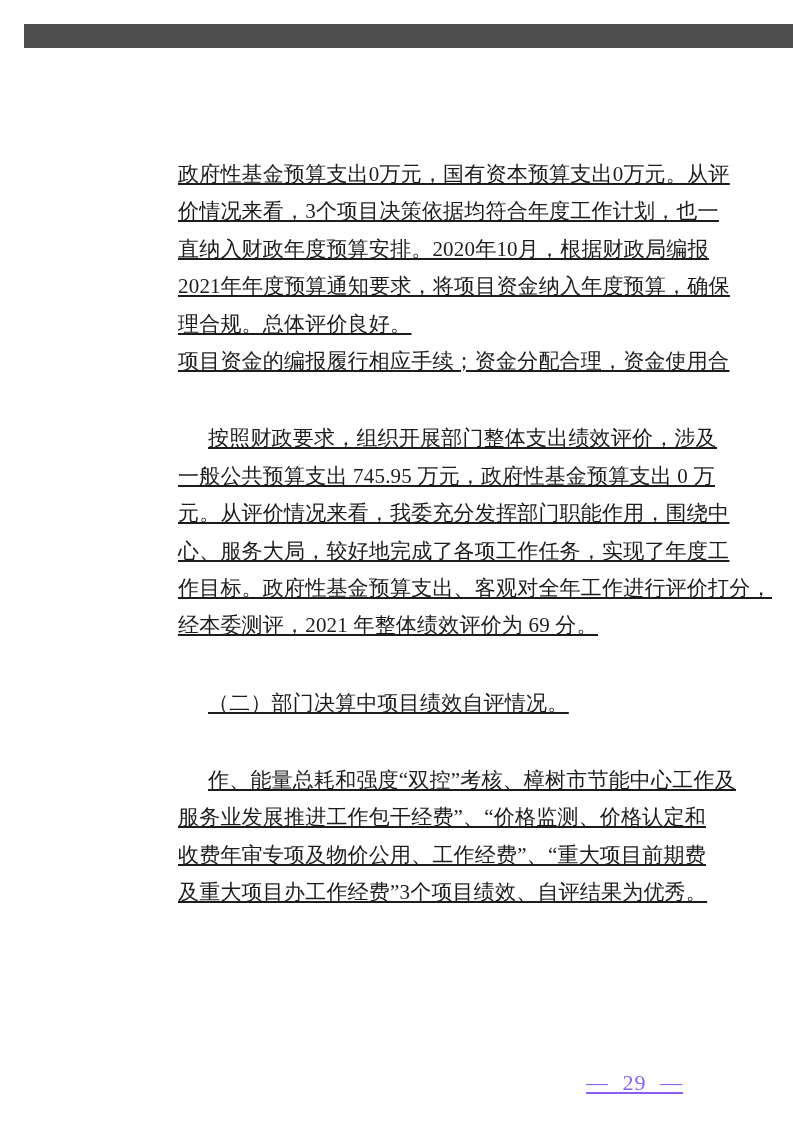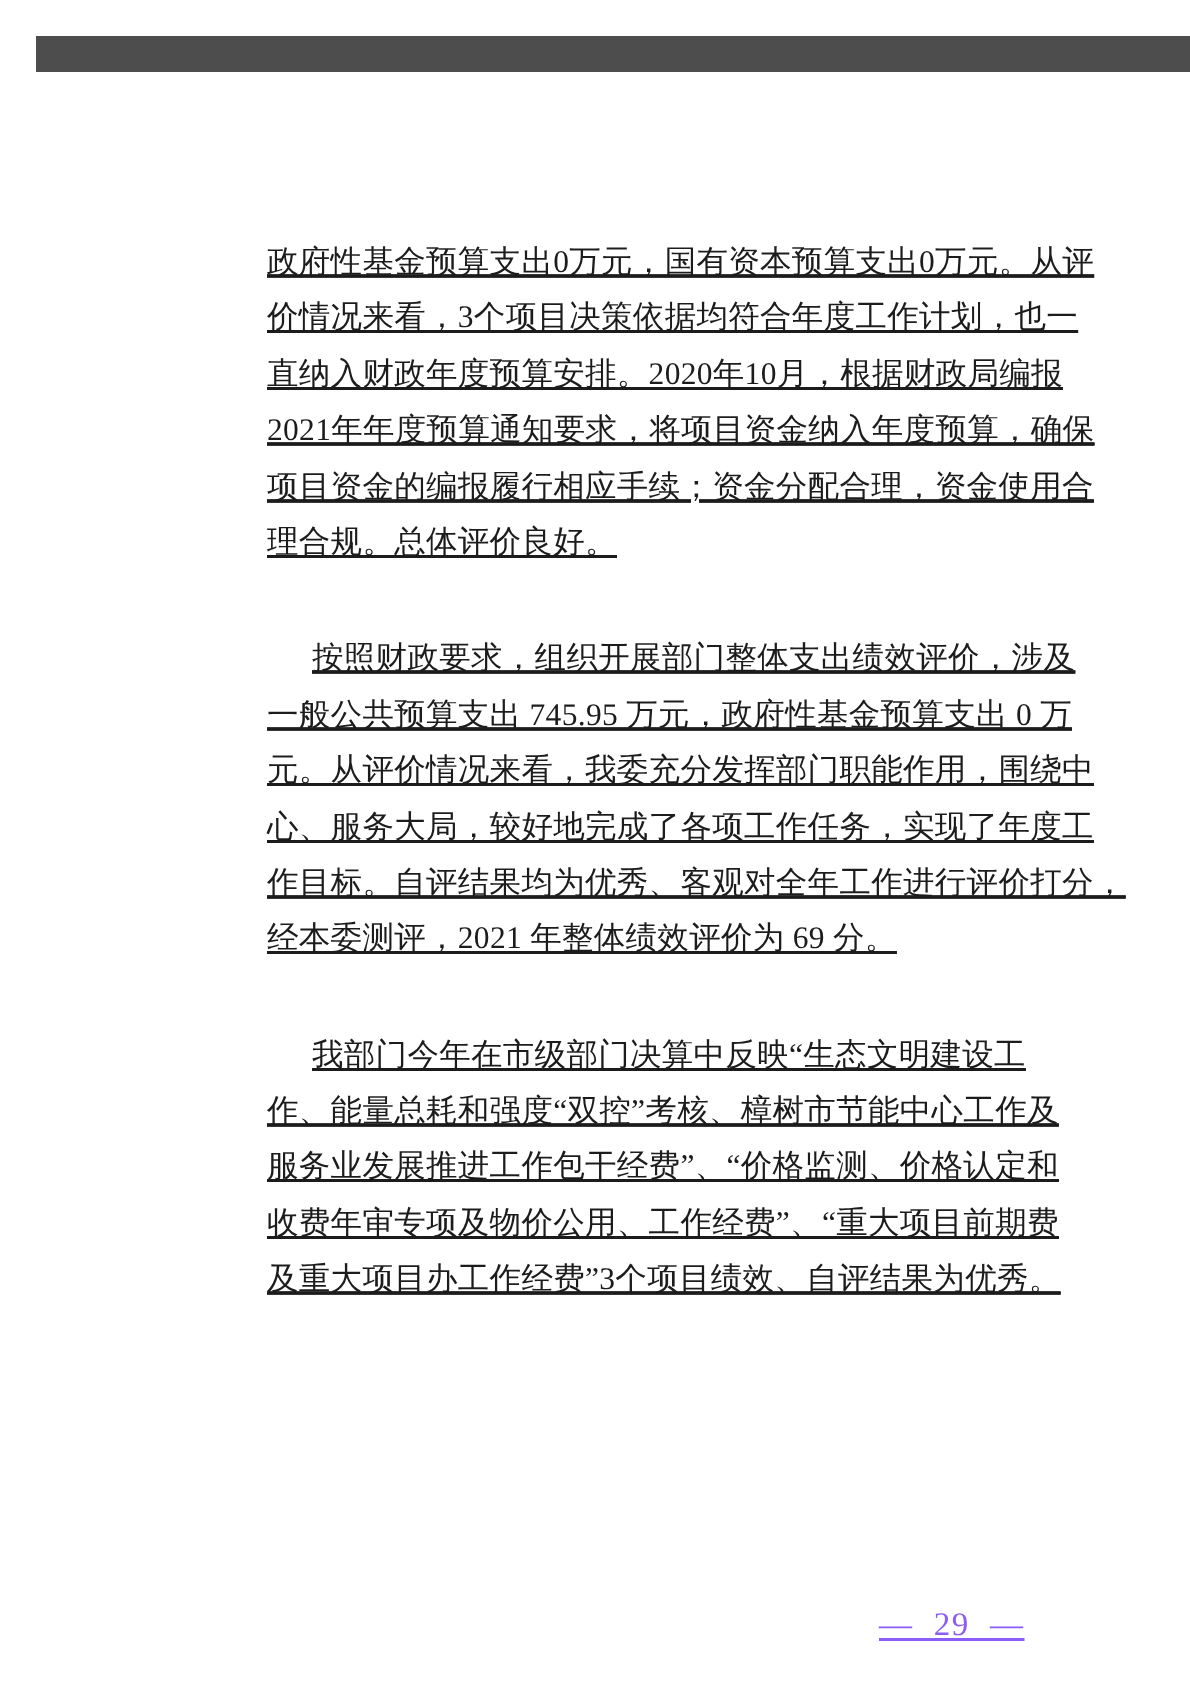--- a/index.html
+++ b/index.html
@@ -60,33 +60,35 @@
 <body>
 
 <div class="page">
   <div class="top-line"></div>
   <div class="text-block" id="text-block">
       <div class="para">
         <div class="line">政府性基金预算支出0万元，国有资本预算支出0万元。从评</div>
         <div class="line">价情况来看，3个项目决策依据均符合年度工作计划，也一</div>
         <div class="line">直纳入财政年度预算安排。2020年10月，根据财政局编报</div>
         <div class="line">2021年年度预算通知要求，将项目资金纳入年度预算，确保</div>
+        <div class="line no-just">理合规。总体评价良好。</div>
         <div class="line">项目资金的编报履行相应手续；资金分配合理，资金使用合</div>
-        <div class="line no-just">理合规。总体评价良好。</div>
       </div>
       <div class="para indent">
         <div class="line">按照财政要求，组织开展部门整体支出绩效评价，涉及</div>
         <div class="line">一般公共预算支出 745.95 万元，政府性基金预算支出 0 万</div>
         <div class="line">元。从评价情况来看，我委充分发挥部门职能作用，围绕中</div>
         <div class="line">心、服务大局，较好地完成了各项工作任务，实现了年度工</div>
-        <div class="line">作目标。自评结果均为优秀、客观对全年工作进行评价打分，</div>
+        <div class="line">作目标。政府性基金预算支出、客观对全年工作进行评价打分，</div>
         <div class="line no-just">经本委测评，2021 年整体绩效评价为 69 分。</div>
       </div>
       <div class="para indent">
-        <div class="line">我部门今年在市级部门决算中反映“生态文明建设工</div>
+        <div class="line no-just">（二）部门决算中项目绩效自评情况。</div>
+      </div>
+      <div class="para indent">
         <div class="line">作、能量总耗和强度“双控”考核、樟树市节能中心工作及</div>
         <div class="line">服务业发展推进工作包干经费”、“价格监测、价格认定和</div>
         <div class="line">收费年审专项及物价公用、工作经费”、“重大项目前期费</div>
         <div class="line no-just">及重大项目办工作经费”3个项目绩效、自评结果为优秀。</div>
       </div>
     </div>
   <div class="page-number">— 29 —</div>
 </div>
 
 </body></html>

